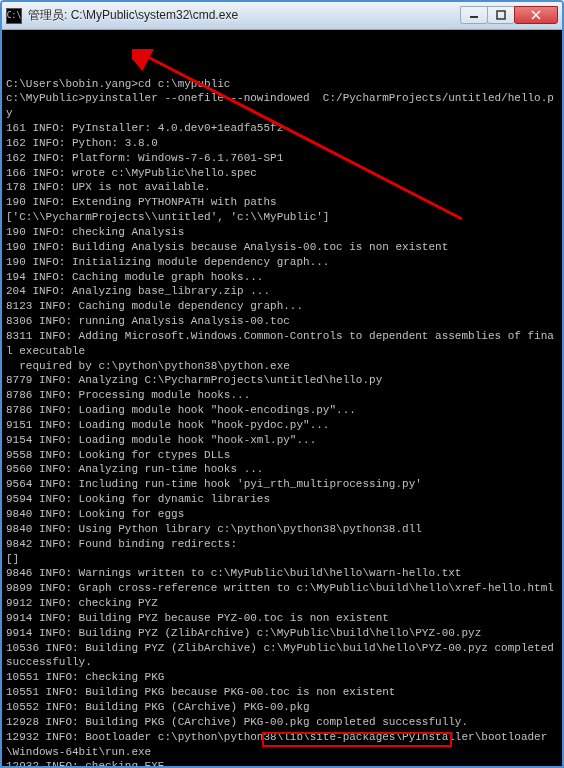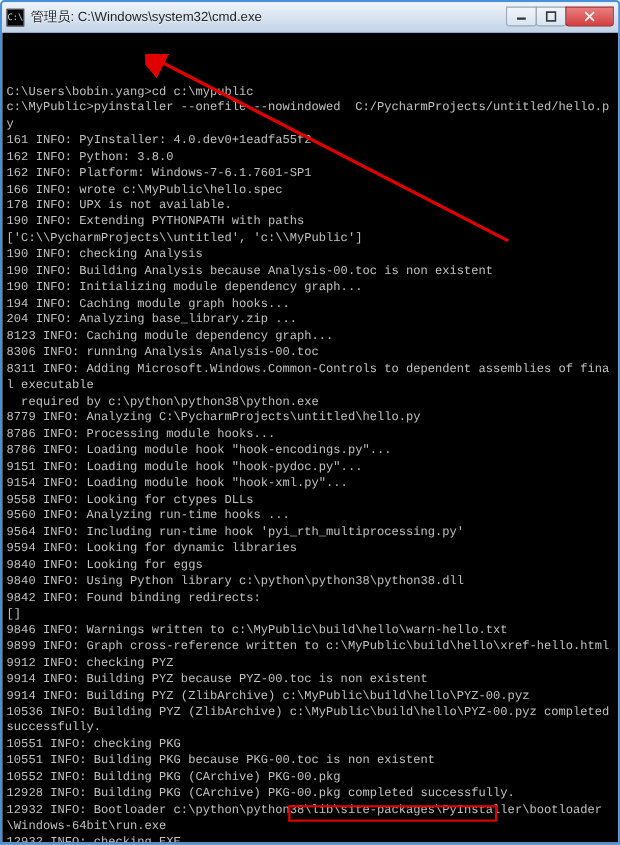--- a/index.html
+++ b/index.html
@@ -87,21 +87,21 @@
       position: absolute;
       z-index: 6;
       pointer-events: none;
     }
   </style>
 </head>
 <body>
 
 <div class="titlebar">
   <div class="titlebar-icon">C:\</div>
-  <div class="titlebar-text">管理员: C:\Windows\system32\cmd.exe</div>
+  <div class="titlebar-text">管理员: C:\MyPublic\system32\cmd.exe</div>
   <div class="win-buttons">
     <div class="win-btn">
       <svg viewBox="0 0 10 10">
           <line x1="1" y1="7" x2="9" y2="7" stroke="#333" stroke-width="2"></line>
         </svg>
     </div>
     <div class="win-btn">
       <svg viewBox="0 0 10 10">
           <rect x="1" y="1" width="8" height="8" fill="none" stroke="#333" stroke-width="1.5"></rect>
         </svg>

